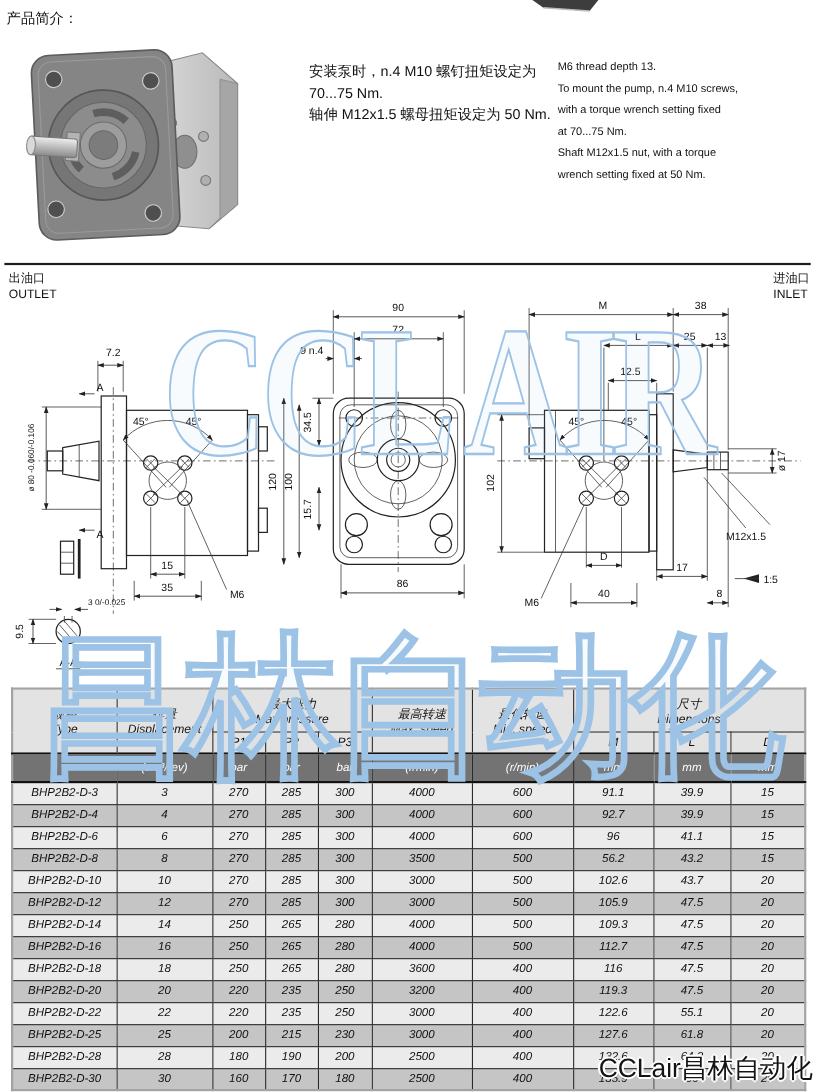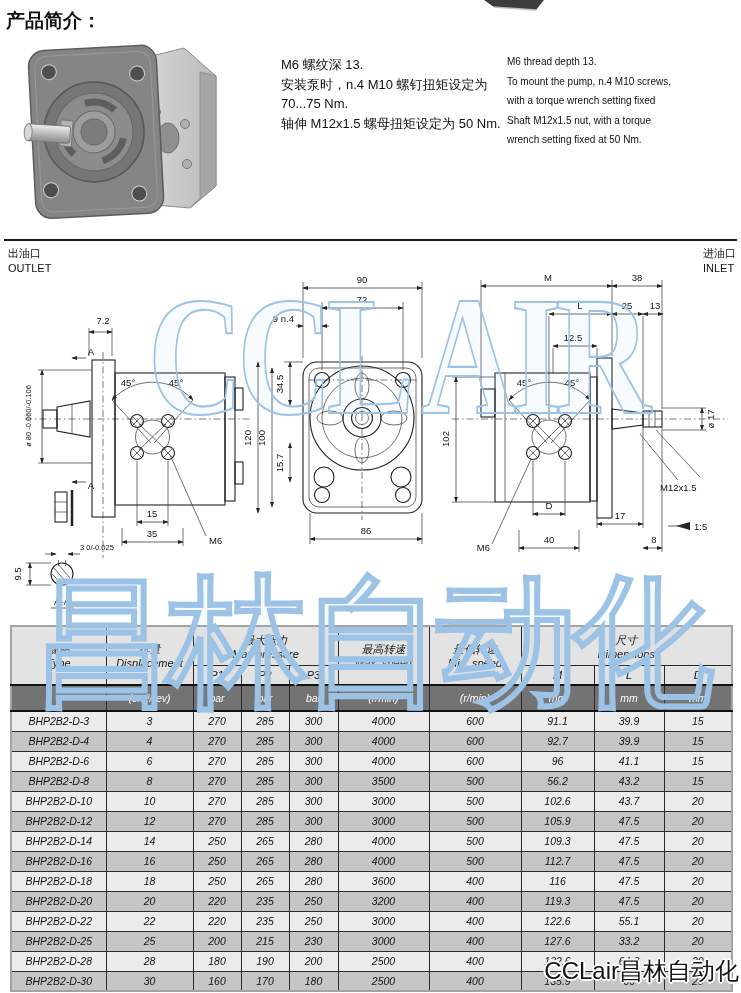--- a/index.html
+++ b/index.html
@@ -1,18 +1,18 @@
 <!DOCTYPE html>
 <html><head>
 <meta charset="utf-8">
 <style>
   html,body{margin:0;padding:0;background:#fff;}
   .page{position:relative;width:741px;height:993px;background:#fff;overflow:hidden;
         font-family:"Liberation Sans",sans-serif;color:#111;}
-  .section-title{position:absolute;left:6px;top:8px;font-size:19px;font-weight:bold;}
+  .section-title{position:absolute;left:6px;top:8px;font-size:13px;font-weight:normal;}
   .sliver{position:absolute;left:482px;top:0;}
   .photo{position:absolute;left:22px;top:36px;}
   .intro{position:absolute;font-size:10px;line-height:19.5px;white-space:nowrap;}
   .intro.cn{left:281px;top:55px;font-size:13px;}
   .intro.en{left:507px;top:52px;}
   .divider{position:absolute;left:4px;top:239px;width:733px;height:2px;background:#1c1c1c;}
   .port-label{position:absolute;top:246px;font-size:11px;line-height:15px;}
   .port-label .cn{font-weight:normal;}
   .port-label.outlet{left:8px;}
   .port-label.inlet{right:5px;text-align:left;}
@@ -93,29 +93,29 @@
       <circle cx="72" cy="96" r="13" fill="#7c7c7c" stroke="#6a6a6a"></circle>
     </g>
     <g transform="rotate(4 40 100)">
       <rect x="38" y="84" width="12" height="26" fill="#b3b3b3" stroke="#777"></rect>
       <rect x="4" y="90" width="44" height="17" rx="3" fill="url(#gShaft)" stroke="#777"></rect>
       <ellipse cx="6" cy="98.5" rx="4" ry="8.5" fill="#d9d9d9" stroke="#888"></ellipse>
     </g>
   </svg>
 
   <div class="intro cn">
-    <div>M6 螺纹深 13.</div>
     <div>安装泵时，n.4 M10 螺钉扭矩设定为</div>
     <div>70...75 Nm.</div>
     <div>轴伸 M12x1.5 螺母扭矩设定为 50 Nm.</div>
   </div>
   <div class="intro en">
     <div>M6 thread depth 13.</div>
     <div>To mount the pump, n.4 M10 screws,</div>
     <div>with a torque wrench setting fixed</div>
+    <div>at 70...75 Nm.</div>
     <div>Shaft M12x1.5 nut, with a torque</div>
     <div>wrench setting fixed at 50 Nm.</div>
   </div>
 
   <div class="divider"></div>
 
   <div class="port-label outlet">
     <div class="cn">出油口</div>
     <div>OUTLET</div>
   </div>
@@ -571,21 +571,21 @@
         </tr>
         <tr>
           <td>BHP2B2-D-25</td>
           <td>25</td>
           <td>200</td>
           <td>215</td>
           <td>230</td>
           <td>3000</td>
           <td>400</td>
           <td>127.6</td>
-          <td>33.2</td>
+          <td>61.8</td>
           <td>20</td>
         </tr>
         <tr>
           <td>BHP2B2-D-28</td>
           <td>28</td>
           <td>180</td>
           <td>190</td>
           <td>200</td>
           <td>2500</td>
           <td>400</td>

